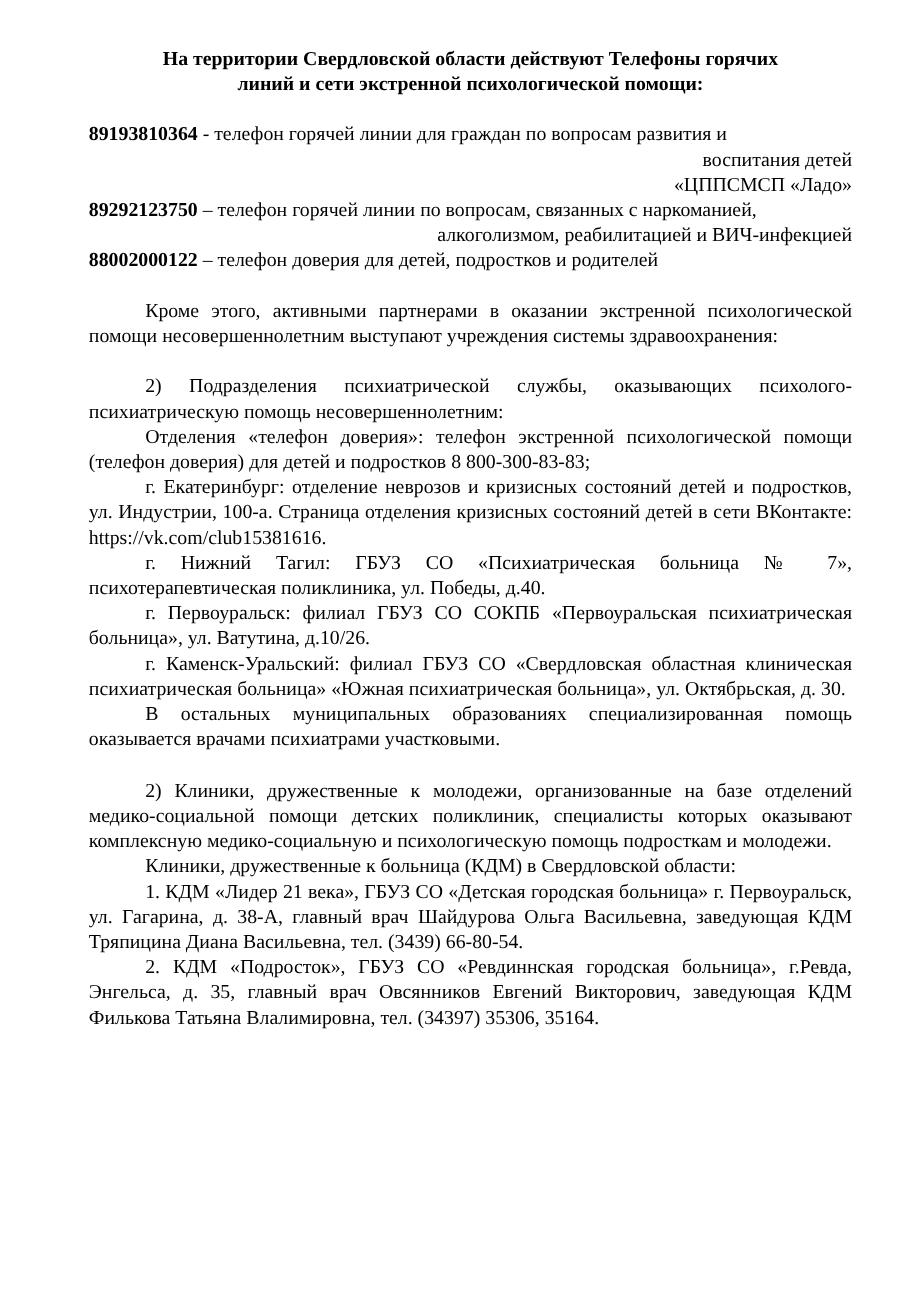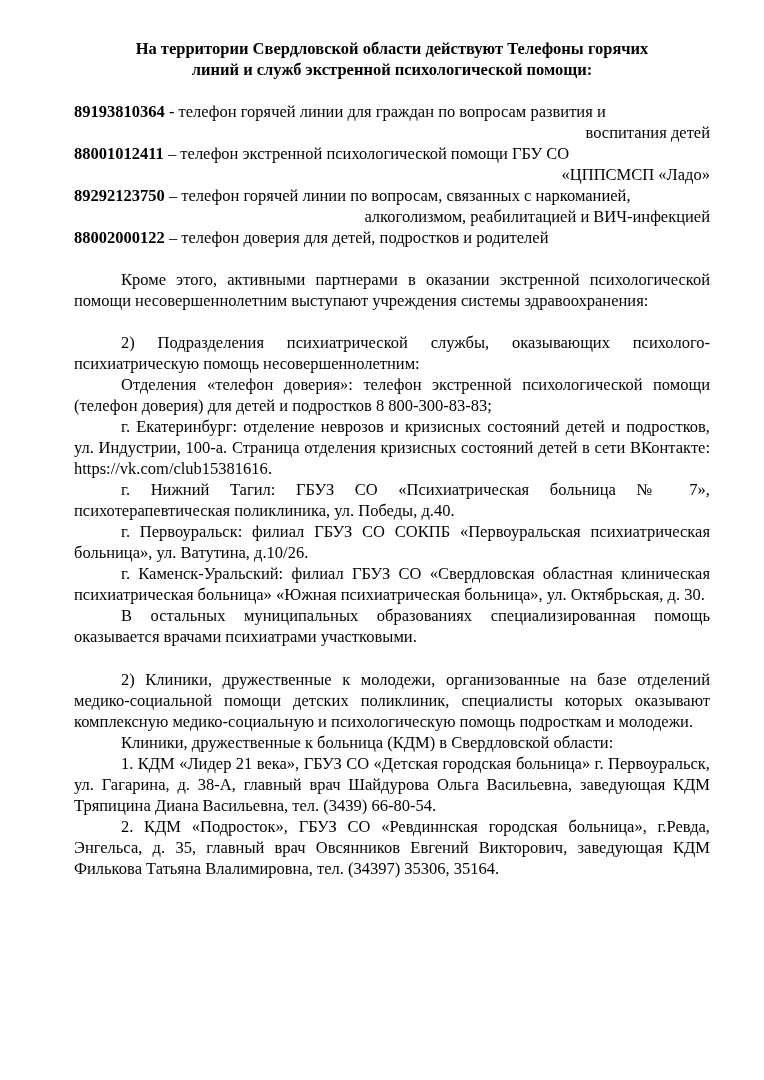--- a/index.html
+++ b/index.html
@@ -53,30 +53,29 @@
     font-weight: normal;
   }
 </style>
 </head>
 <body>
 
 <div class="page">
 
   <div class="title">
     <div>На территории Свердловской области действуют Телефоны горячих</div>
-    <div>линий и служб экстренной психологической помощи:</div>
+    <div>линий и сети экстренной психологической помощи:</div>
   </div>
 
   <div class="hotlines">
     <div class="hotline">
       <div class="hl-line"><span class="num">89193810364</span><span> - </span><span>телефон горячей линии для граждан по вопросам развития и</span></div>
       <div class="hl-cont">воспитания детей</div>
     </div>
     <div class="hotline">
-      <div class="hl-line"><span class="num">88001012411</span><span> – </span><span>телефон экстренной психологической помощи ГБУ СО</span></div>
       <div class="hl-cont">«ЦППСМСП «Ладо»</div>
     </div>
     <div class="hotline">
       <div class="hl-line"><span class="num">89292123750</span><span> – </span><span>телефон горячей линии по вопросам, связанных с наркоманией,</span></div>
       <div class="hl-cont">алкоголизмом, реабилитацией и ВИЧ-инфекцией</div>
     </div>
     <div class="hotline">
       <div class="hl-line"><span class="num">88002000122</span><span> – </span><span>телефон доверия для детей, подростков и родителей</span></div>
     </div>
   </div>

